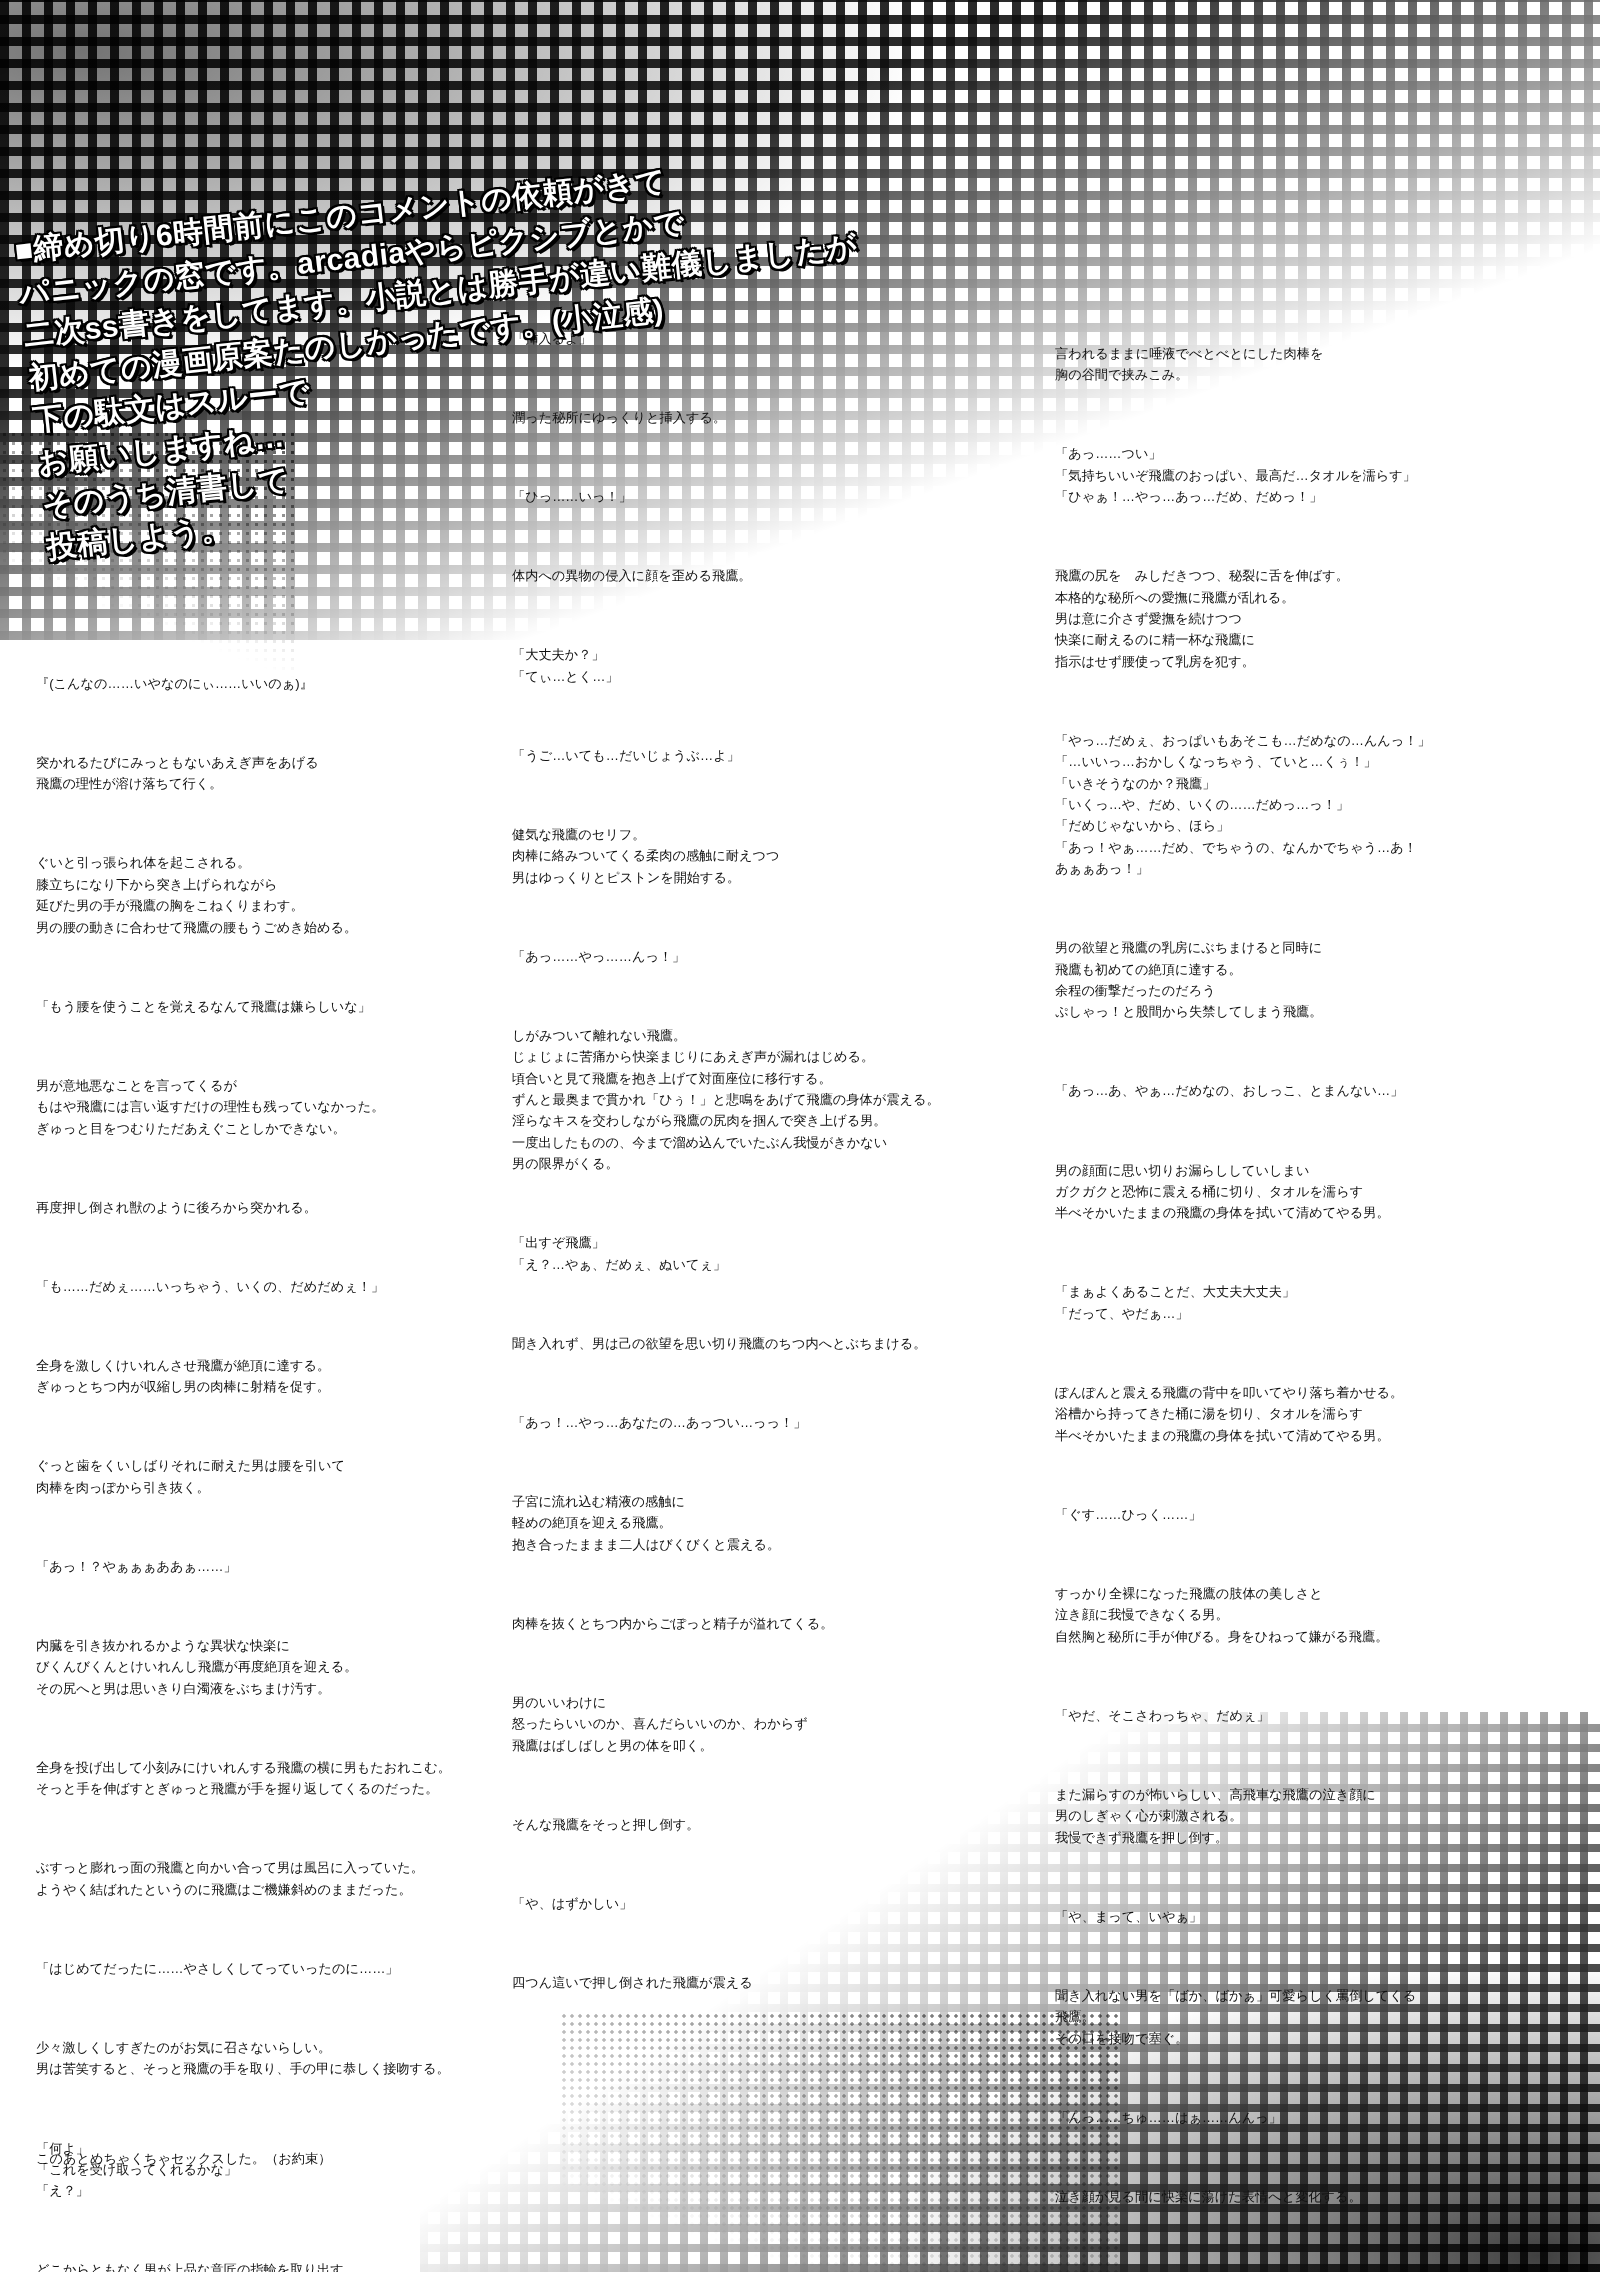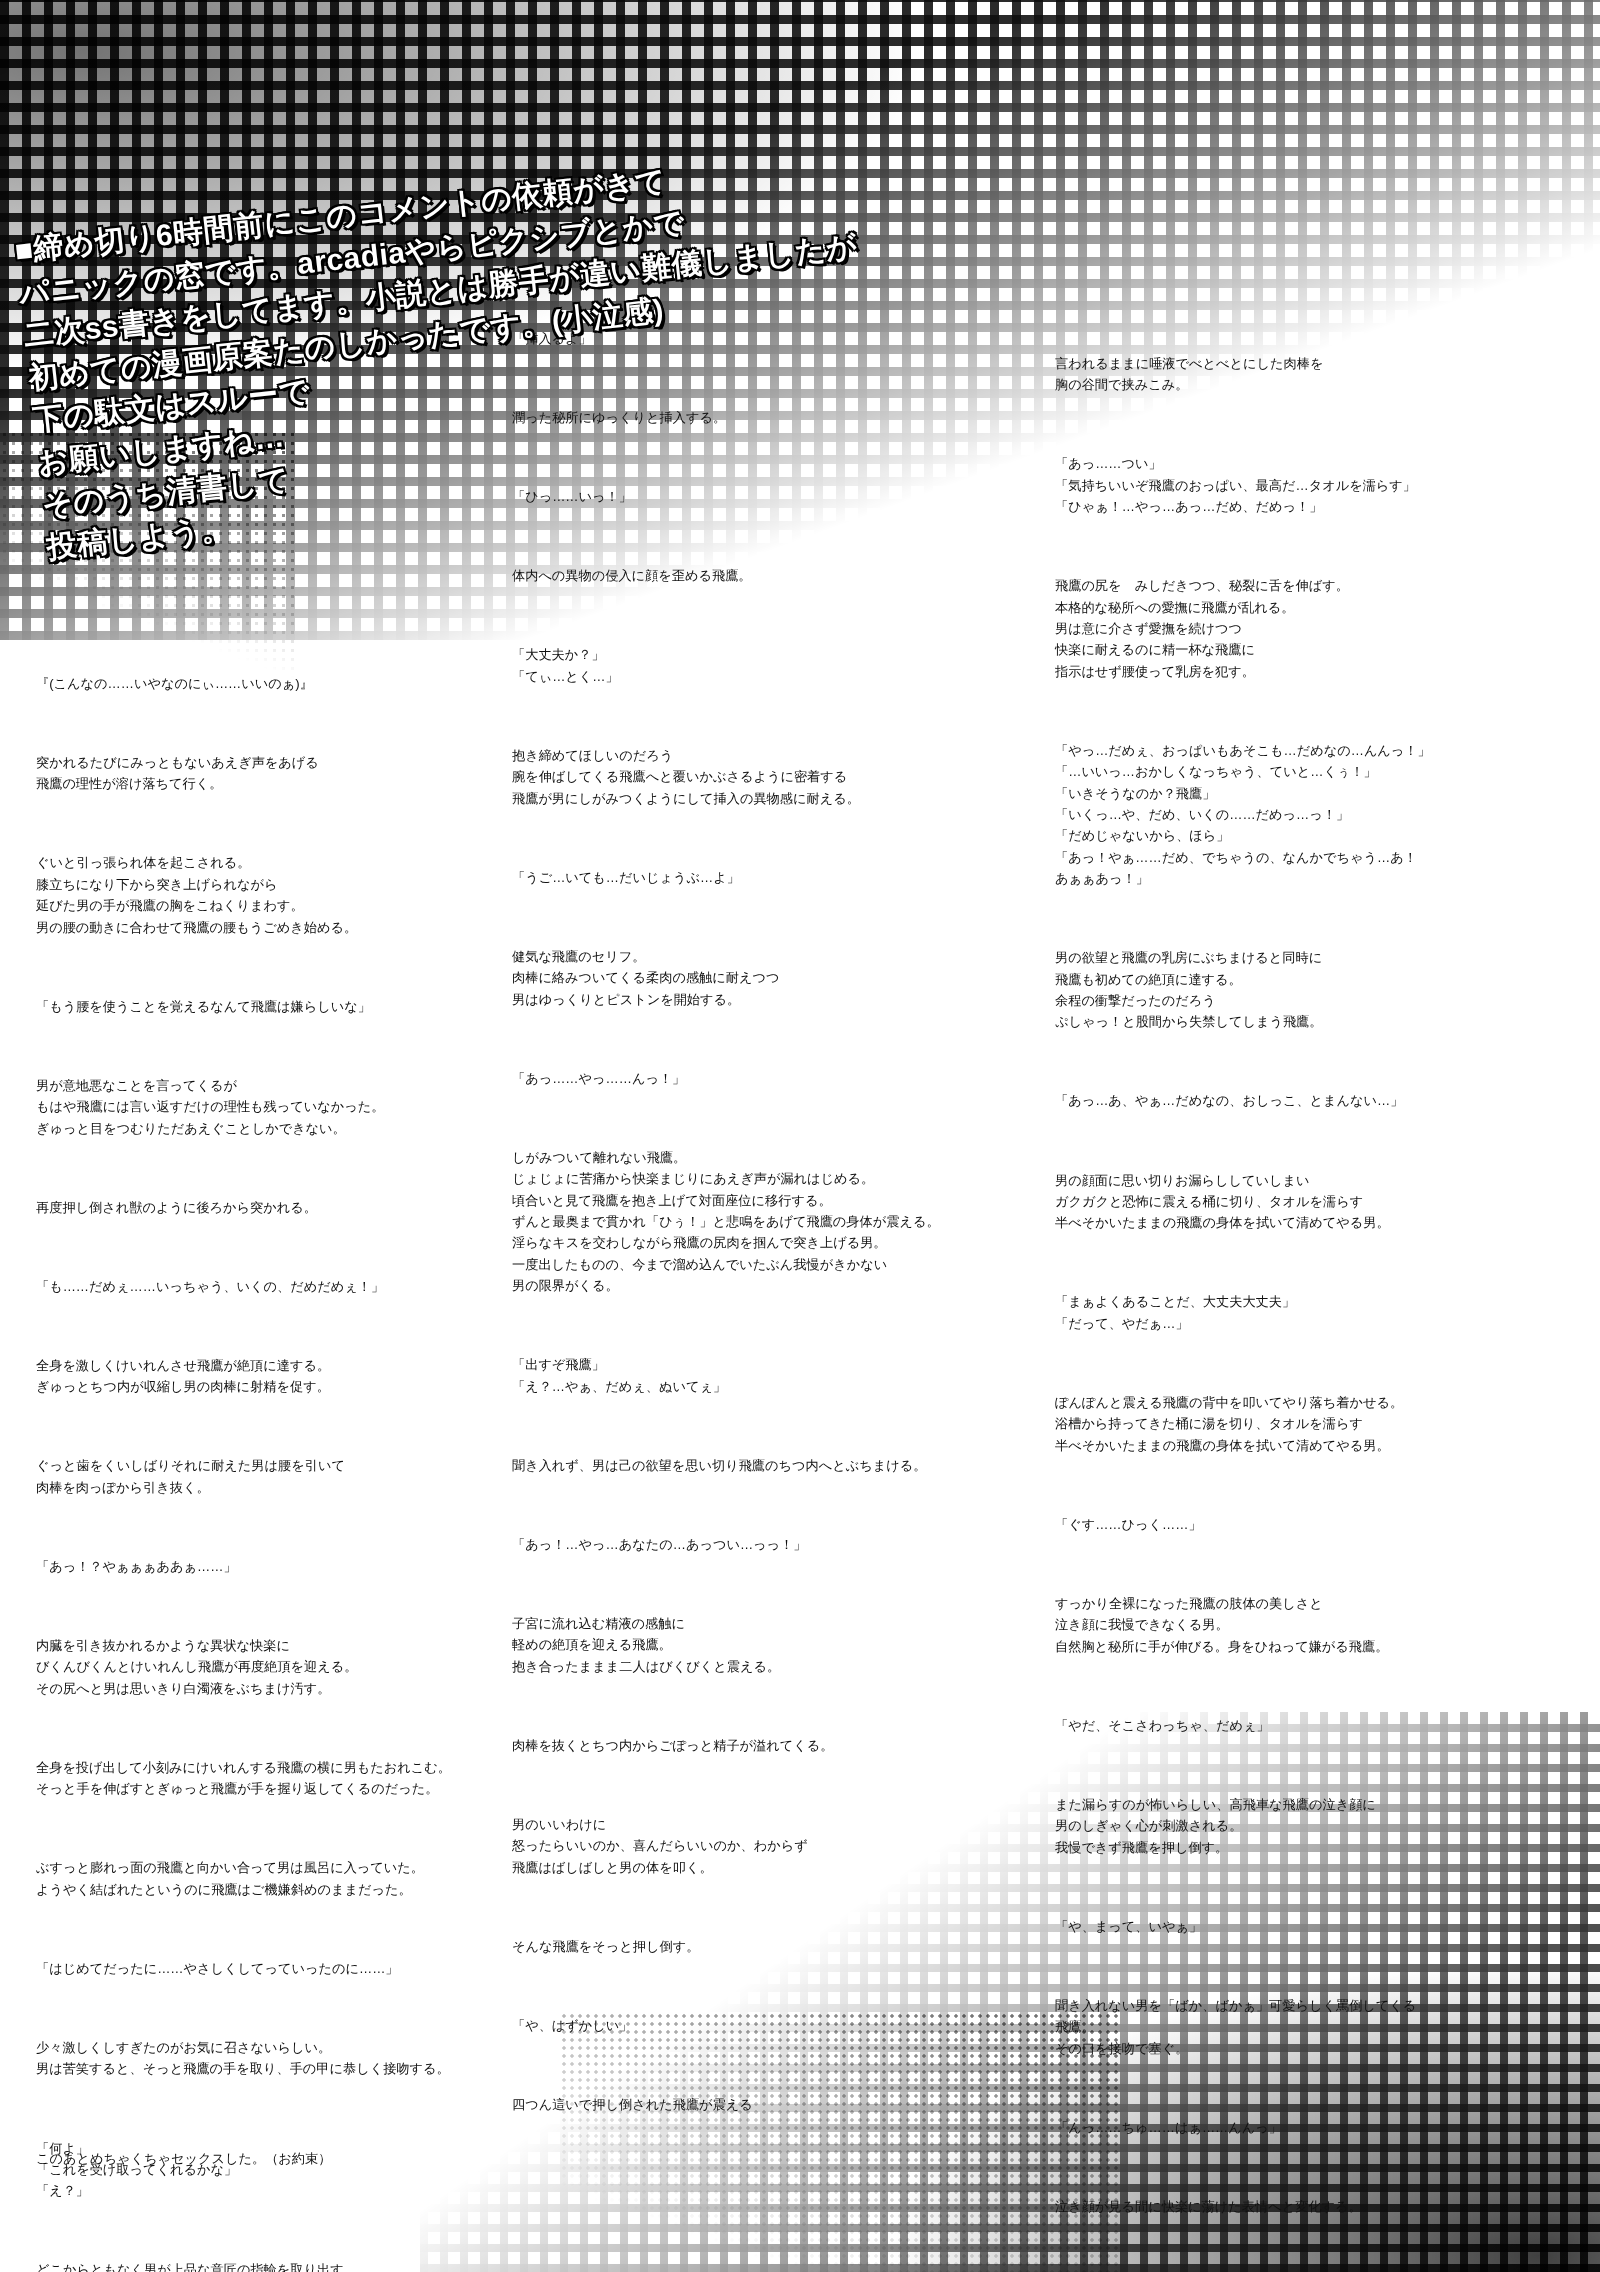--- a/index.html
+++ b/index.html
@@ -72,21 +72,21 @@
   .col{
     position:absolute;
     font-size:13.2px;
     line-height:1.62;
     color:#111;
     white-space:pre-wrap;
   }
   .col p{margin:0 16px 15px 0;}
   #col-left{left:36px;top:630px;width:470px;}
   #col-mid{left:512px;top:285px;width:500px;}
-  #col-right{left:1055px;top:310px;width:500px;}
+  #col-right{left:1055px;top:300px;width:500px;}
 
   .footer-note{
     position:absolute;left:36px;top:2150px;font-size:13.2px;color:#111;
   }
 </style>
 </head>
 <body>
 
 <div class="bg-top"></div>
 <div class="bg-top-fade"></div>
@@ -146,23 +146,20 @@
   
 </div>
 
 <div class="col" id="col-mid">
   <p>「挿入るよ」</p>
   <p>潤った秘所にゆっくりと挿入する。</p>
   <p>「ひっ……いっ！」</p>
   <p>体内への異物の侵入に顔を歪める飛鷹。</p>
   <p>「大丈夫か？」
 「てぃ…とく…」</p>
-  <p>抱き締めてほしいのだろう
-腕を伸ばしてくる飛鷹へと覆いかぶさるように密着する
-飛鷹が男にしがみつくようにして挿入の異物感に耐える。</p>
   <p>「うご…いても…だいじょうぶ…よ」</p>
   <p>健気な飛鷹のセリフ。
 肉棒に絡みついてくる柔肉の感触に耐えつつ
 男はゆっくりとピストンを開始する。</p>
   <p>「あっ……やっ……んっ！」</p>
   <p>しがみついて離れない飛鷹。
 じょじょに苦痛から快楽まじりにあえぎ声が漏れはじめる。
 頃合いと見て飛鷹を抱き上げて対面座位に移行する。
 ずんと最奥まで貫かれ「ひぅ！」と悲鳴をあげて飛鷹の身体が震える。
 淫らなキスを交わしながら飛鷹の尻肉を掴んで突き上げる男。

